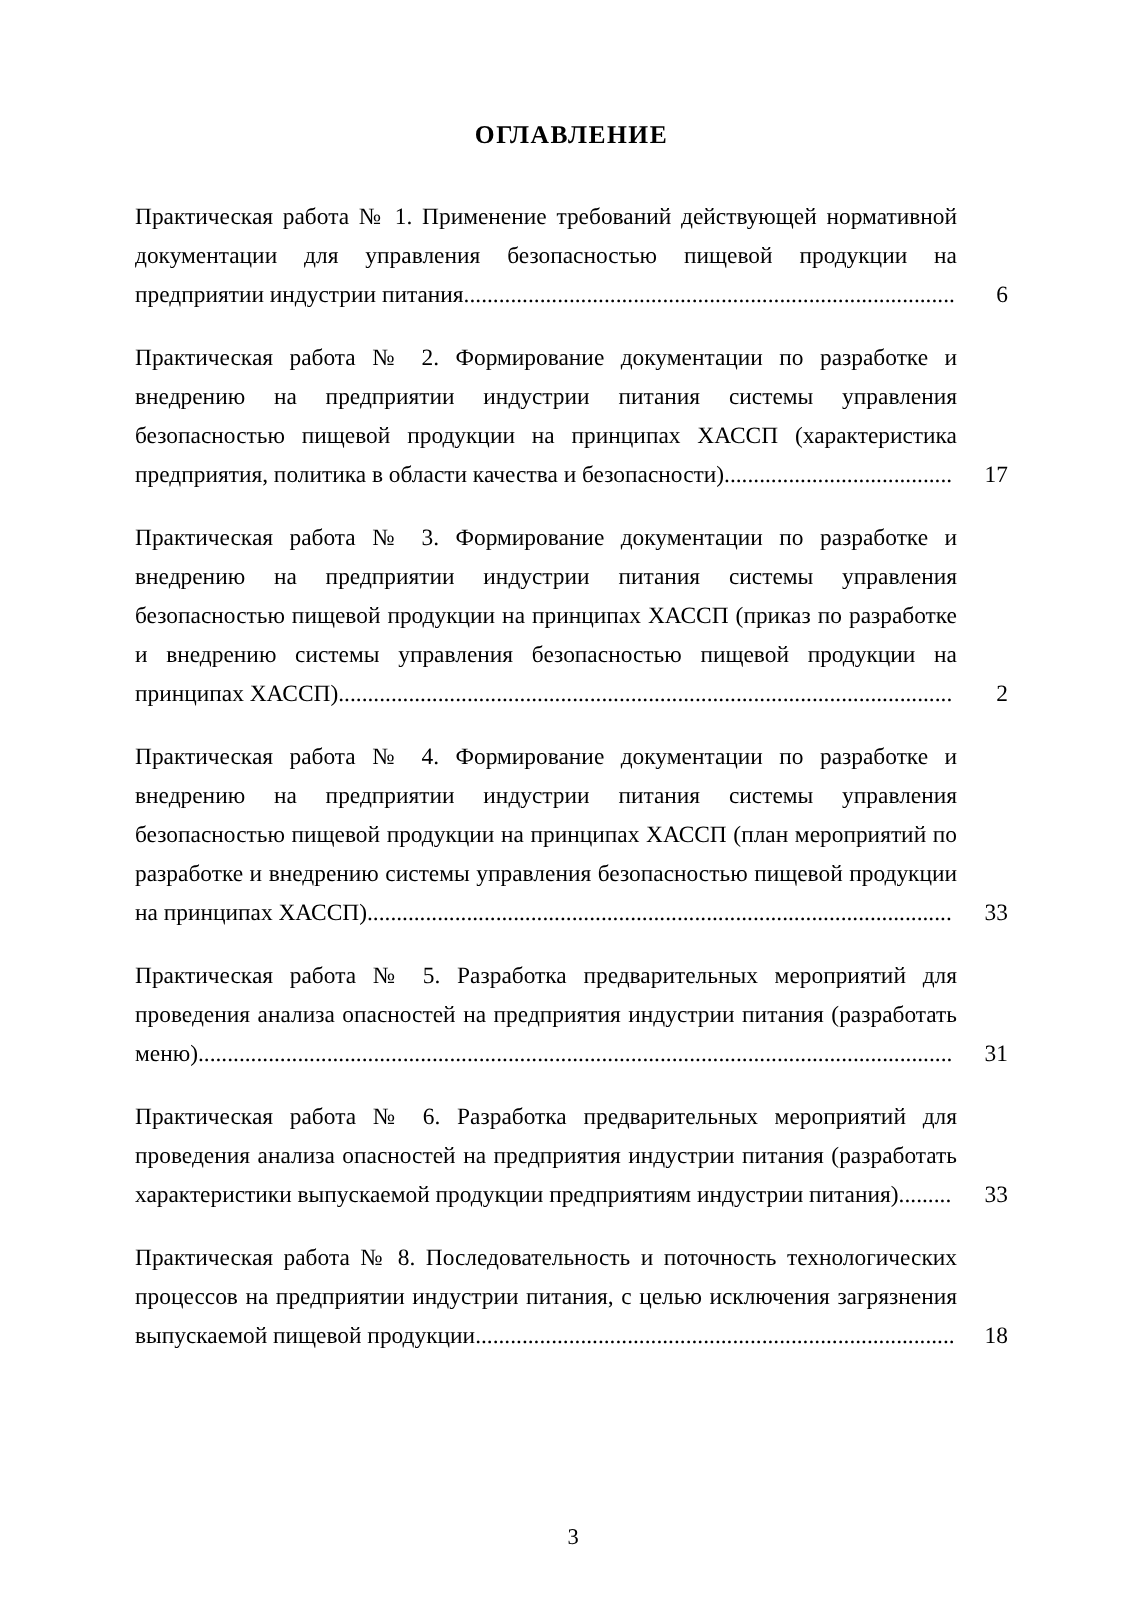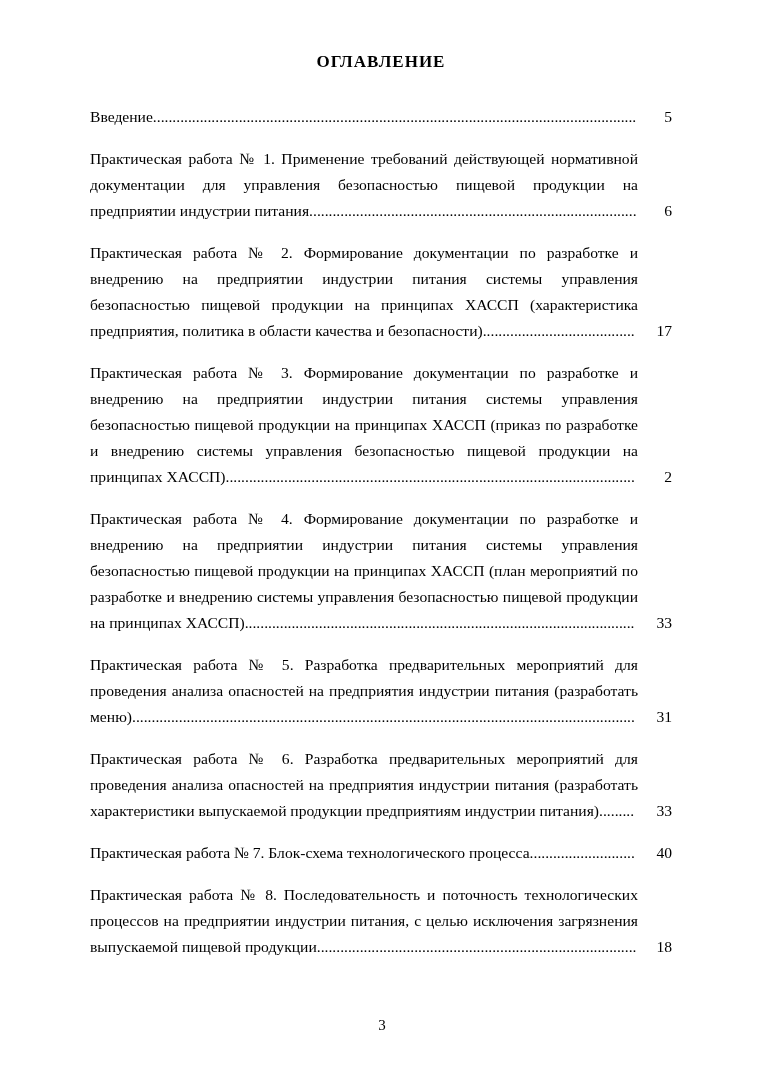--- a/index.html
+++ b/index.html
@@ -12,21 +12,21 @@
     background: #ffffff;
     color: #000000;
     font-family: "Liberation Serif", "DejaVu Serif", serif;
     position: relative;
     overflow: hidden;
   }
   .page {
     position: absolute;
     inset: 0;
     box-sizing: border-box;
-    padding: 48px 92px 0 90px;
+    padding: 76px 92px 0 90px;
   }
   .doc-title {
     font-size: 17px;
     font-weight: bold;
     text-align: center;
     letter-spacing: 1px;
     line-height: 28px;
     margin: 0 0 28px 0;
   }
   .toc {
@@ -65,23 +65,20 @@
 </style>
 </head>
 <body>
 
 <div class="page">
 
   <h1 class="doc-title">ОГЛАВЛЕНИЕ</h1>
 
   <div class="toc">
 
-    <div class="toc-entry"><span class="entry-text">Введение</span><span class="leader">............................................................................................................................</span>
-      <span class="page-num">5</span>
-    </div>
 
     <div class="toc-entry"><span class="entry-text">Практическая работа № 1. Применение требований действующей нормативной документации для управления безопасностью пищевой продукции на предприятии индустрии питания</span><span class="leader">....................................................................................</span>
       <span class="page-num">6</span>
     </div>
 
     <div class="toc-entry"><span class="entry-text">Практическая работа № 2. Формирование документации по разработке и внедрению на предприятии индустрии питания системы управления безопасностью пищевой продукции на принципах ХАССП (характеристика предприятия, политика в области качества и безопасности)</span><span class="leader">.......................................</span>
       <span class="page-num">17</span>
     </div>
 
     <div class="toc-entry"><span class="entry-text">Практическая работа № 3. Формирование документации по разработке и внедрению на предприятии индустрии питания системы управления безопасностью пищевой продукции на принципах ХАССП (приказ по разработке и внедрению системы управления безопасностью пищевой продукции на принципах ХАССП)</span><span class="leader">.........................................................................................................</span>
@@ -93,23 +90,20 @@
     </div>
 
     <div class="toc-entry"><span class="entry-text">Практическая работа № 5. Разработка предварительных мероприятий для проведения анализа опасностей на предприятия индустрии питания (разработать меню)</span><span class="leader">.................................................................................................................................</span>
       <span class="page-num">31</span>
     </div>
 
     <div class="toc-entry"><span class="entry-text">Практическая работа № 6. Разработка предварительных мероприятий для проведения анализа опасностей на предприятия индустрии питания (разработать характеристики выпускаемой продукции предприятиям индустрии питания)</span><span class="leader">.........</span>
       <span class="page-num">33</span>
     </div>
 
-    <div class="toc-entry"><span class="entry-text">Практическая работа № 7. Блок-схема технологического процесса</span><span class="leader">...........................</span>
-      <span class="page-num">40</span>
-    </div>
 
     <div class="toc-entry"><span class="entry-text">Практическая работа № 8. Последовательность и поточность технологических процессов на предприятии индустрии питания, с целью исключения загрязнения выпускаемой пищевой продукции</span><span class="leader">..................................................................................</span>
       <span class="page-num">18</span>
     </div>
 
 
   </div>
 
   <div class="footer">3</div>
 

